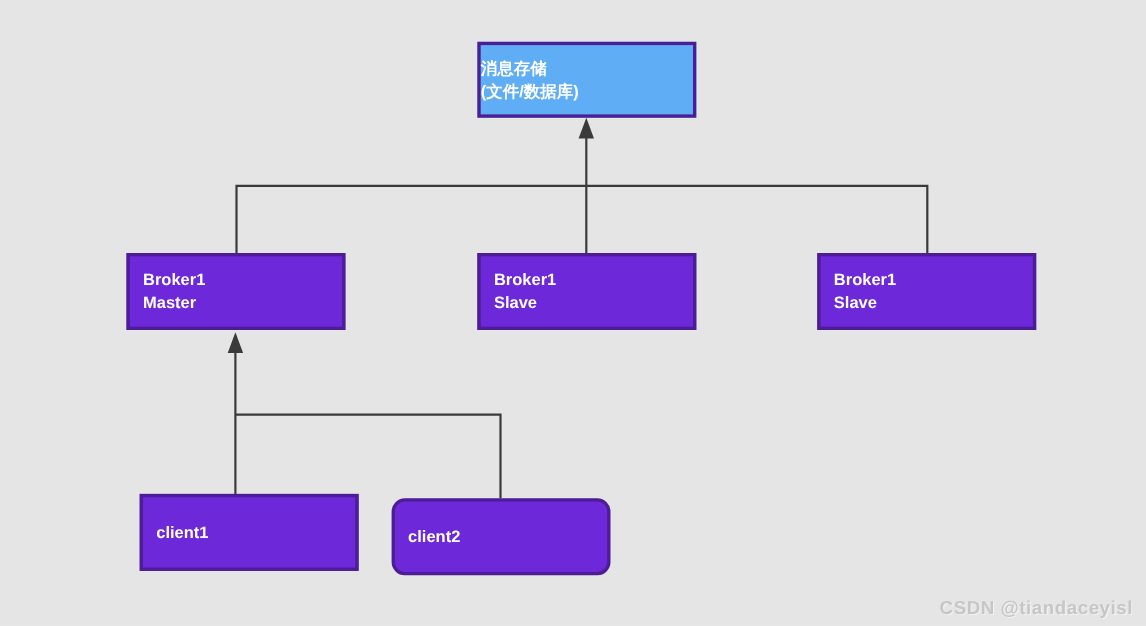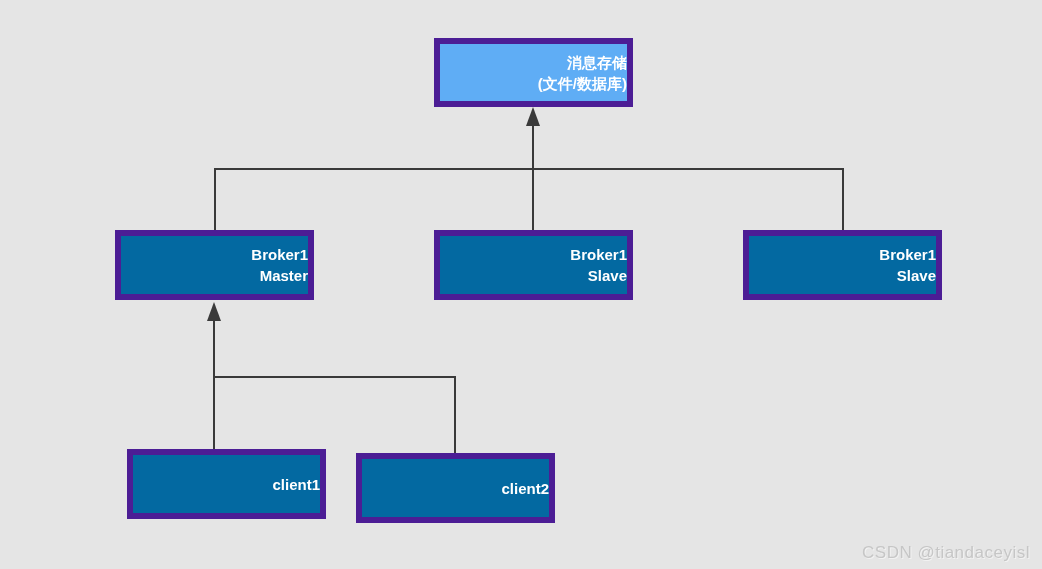--- a/index.html
+++ b/index.html
@@ -19,55 +19,56 @@
   .connectors {
     position: absolute;
     left: 0;
     top: 0;
     width: 1042px;
     height: 569px;
   }
   .node {
     position: absolute;
     box-sizing: border-box;
-    border: 6px solid #4c1d95;
+    border: 3px solid #4c1d95;
     display: flex;
     flex-direction: column;
-    align-items: flex-end;
+    align-items: flex-start;
     justify-content: center;
     text-align: center;
     color: #ffffff;
     font-weight: bold;
     font-size: 15px;
     line-height: 21px;
   }
   .node-storage {
     left: 434px; top: 38px;
     width: 199px; height: 69px;
     background: #5fadf5;
   }
   .node-green {
-    background: #0369a1;
+    background: #6d28d9;
+    padding-left: 12px;
   }
   .node-broker-master { left: 115px; top: 230px; width: 199px; height: 70px; }
   .node-broker-slave-1 { left: 434px; top: 230px; width: 199px; height: 70px; }
   .node-broker-slave-2 { left: 743px; top: 230px; width: 199px; height: 70px; }
   .node-client1 { left: 115px; top: 449px; width: 199px; height: 70px; margin-left: 12px; }
-  .node-client2 { left: 356px; top: 453px; width: 199px; height: 70px; }
+  .node-client2 { left: 356px; top: 453px; width: 199px; height: 70px; border-radius: 12px; }
   .node-line {
     display: block;
   }
   .watermark {
     position: absolute;
     right: 12px;
     bottom: 6px;
     font-size: 17px;
     color: #c6c6c6;
     text-shadow: 1px 1px 0 #f2f2f2;
-    font-weight: normal;
+    font-weight: bold;
     letter-spacing: 0.5px;
     margin-top: 45px;
   }
 </style>
 </head>
 <body>
 
 <div class="canvas">
 
   <svg class="connectors" viewBox="0 0 1042 569" xmlns="http://www.w3.org/2000/svg">

